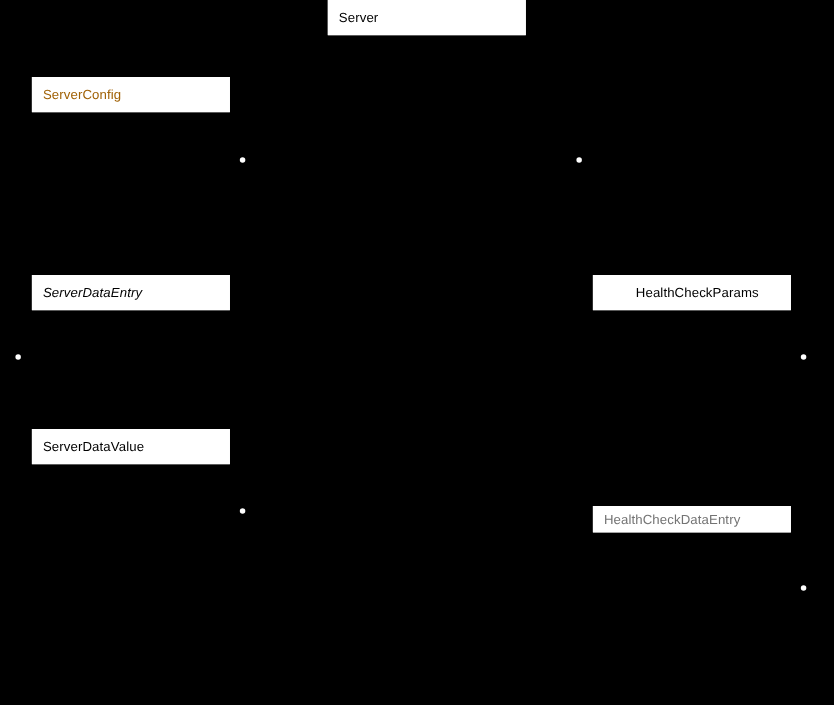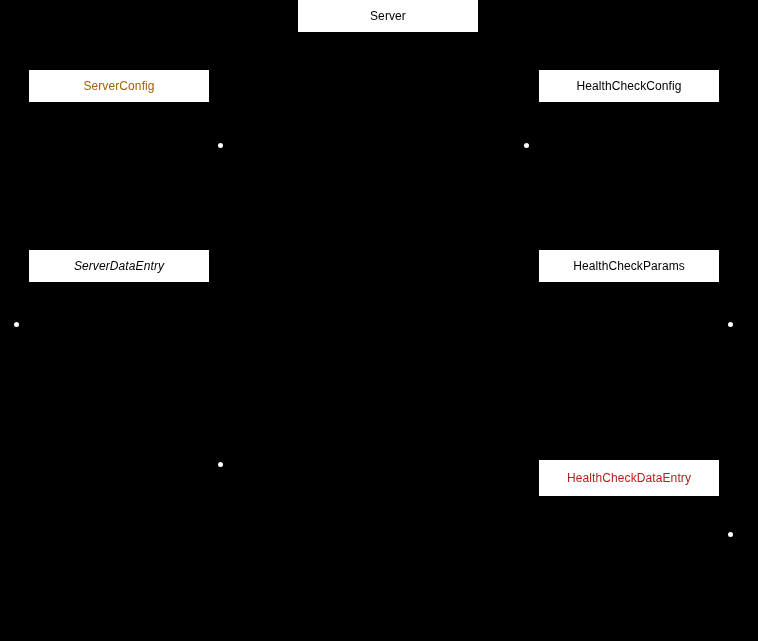--- a/index.html
+++ b/index.html
@@ -15,25 +15,25 @@
     position: relative;
     width: 758px;
     height: 641px;
     background: #000000;
     overflow: hidden;
   }
   .class-node {
     position: absolute;
     background: #ffffff;
     color: #000000;
-    border: 1px solid #a21caf;
+    border: 6px solid #a21caf;
     box-sizing: border-box;
     display: flex;
     align-items: center;
-    justify-content: center;
+    justify-content: flex-start;
     font-family: "Liberation Sans", sans-serif;
     font-size: 12px;
     font-weight: 400;
     letter-spacing: 0.1px;
     line-height: 1;
     white-space: nowrap;
     user-select: none;
   }
   .class-node-label {
     display: block;
@@ -51,30 +51,30 @@
 </head>
 <body>
 
 <div id="diagram-canvas" style="width: 758px; height: 641px; background: rgb(0, 0, 0);">
     <div class="class-node" style="left: 298px; top: 0px; width: 180px; height: 32px; background: rgb(255, 255, 255); color: rgb(0, 0, 0); border-color: rgb(255, 255, 255);">
       <span class="class-node-label">Server</span>
     </div>
     <div class="class-node" style="left: 29px; top: 70px; width: 180px; height: 32px; background: rgb(255, 255, 255); color: #a16207; border-color: rgb(255, 255, 255);">
       <span class="class-node-label">ServerConfig</span>
     </div>
-    <div class="class-node" style="left: 539px; top: 70px; width: 180px; height: 32px; background: rgb(255, 255, 255); color: rgb(0, 0, 0); border-color: rgb(255, 255, 255);">
-      <span class="class-node-label">HealthCheckConfig</span>
-    </div>
     <div class="class-node" style="left: 29px; top: 250px; width: 180px; height: 32px; background: rgb(255, 255, 255); color: rgb(0, 0, 0); border-color: rgb(255, 255, 255); font-style: italic;">
       <span class="class-node-label">ServerDataEntry</span>
     </div>
-    <div class="class-node" style="left: 539px; top: 250px; width: 180px; height: 32px; background: rgb(255, 255, 255); color: rgb(0, 0, 0); border-color: rgb(255, 255, 255);">
+    <div class="class-node" style="left: 539px; top: 250px; width: 180px; height: 32px; background: rgb(255, 255, 255); color: rgb(0, 0, 0); border-color: rgb(255, 255, 255); padding-left: 29px;">
       <span class="class-node-label">HealthCheckParams</span>
     </div>
-    <div class="class-node" style="left: 539px; top: 460px; width: 180px; height: 36px; background: rgb(255, 255, 255); color: #b91c1c; border-color: rgb(255, 255, 255);">
+    <div class="class-node" style="left: 29px; top: 390px; width: 180px; height: 32px; background: rgb(255, 255, 255); color: rgb(0, 0, 0); border-color: rgb(255, 255, 255);">
+      <span class="class-node-label">ServerDataValue</span>
+    </div>
+    <div class="class-node" style="left: 539px; top: 460px; width: 180px; height: 24px; background: rgb(255, 255, 255); color: #737373; border-color: rgb(255, 255, 255);">
       <span class="class-node-label">HealthCheckDataEntry</span>
     </div>
     <div class="relation-marker" style="left: 218px; top: 143px; background: rgb(255, 255, 255);"></div>
     <div class="relation-marker" style="left: 524px; top: 143px; background: rgb(255, 255, 255);"></div>
     <div class="relation-marker" style="left: 14px; top: 322px; background: rgb(255, 255, 255);"></div>
     <div class="relation-marker" style="left: 728px; top: 322px; background: rgb(255, 255, 255);"></div>
     <div class="relation-marker" style="left: 218px; top: 462px; background: rgb(255, 255, 255);"></div>
     <div class="relation-marker" style="left: 728px; top: 532px; background: rgb(255, 255, 255);"></div>
   </div>
 

